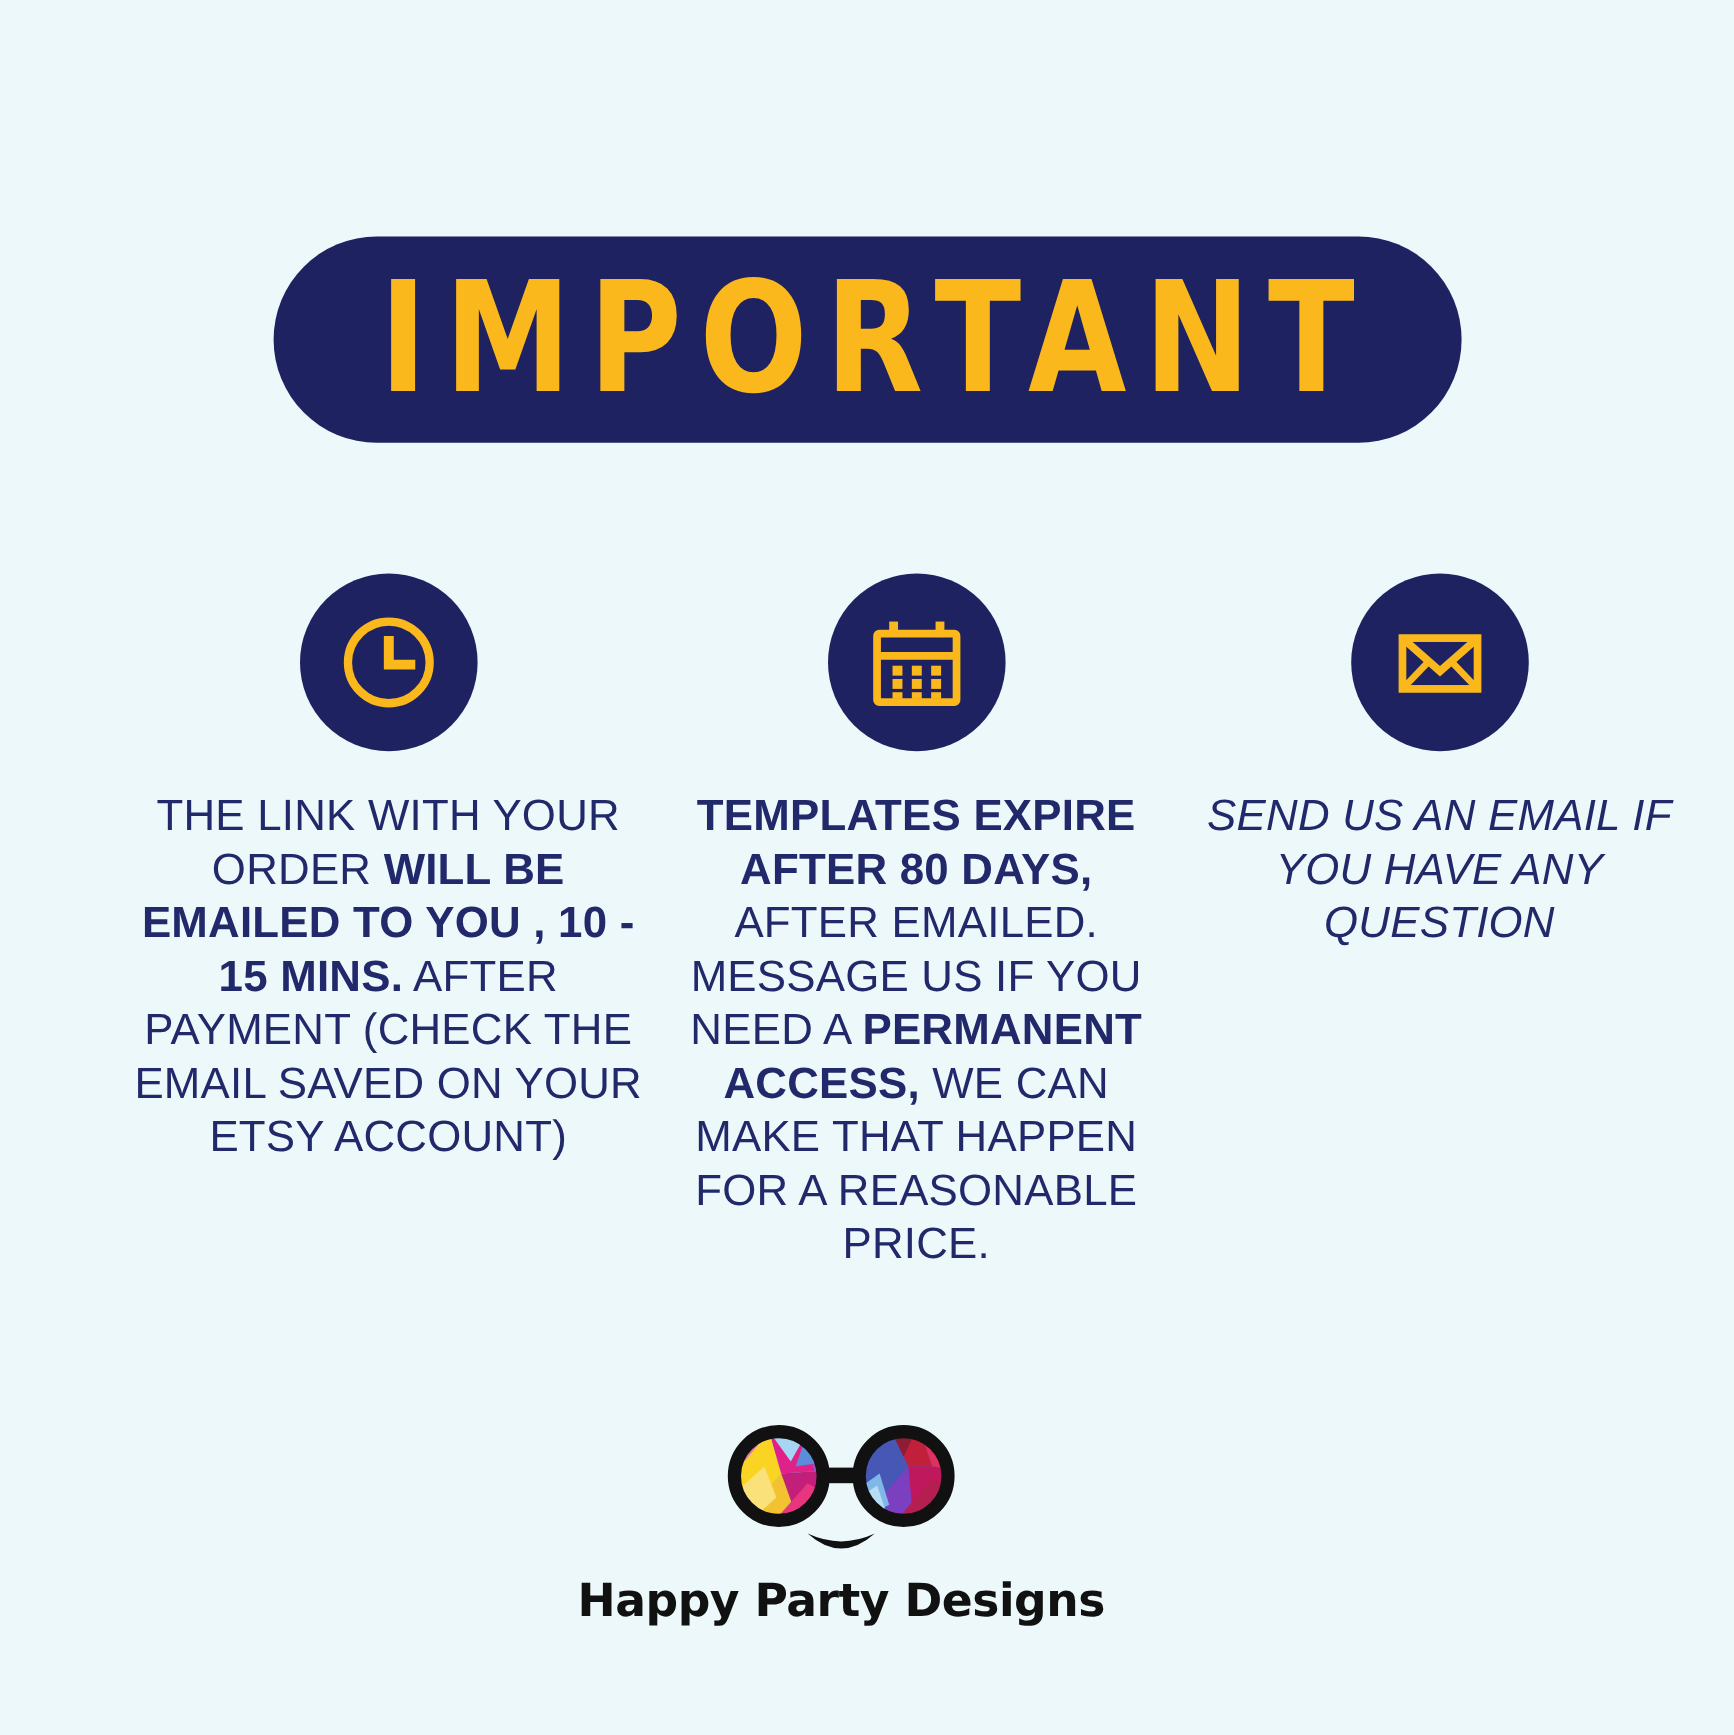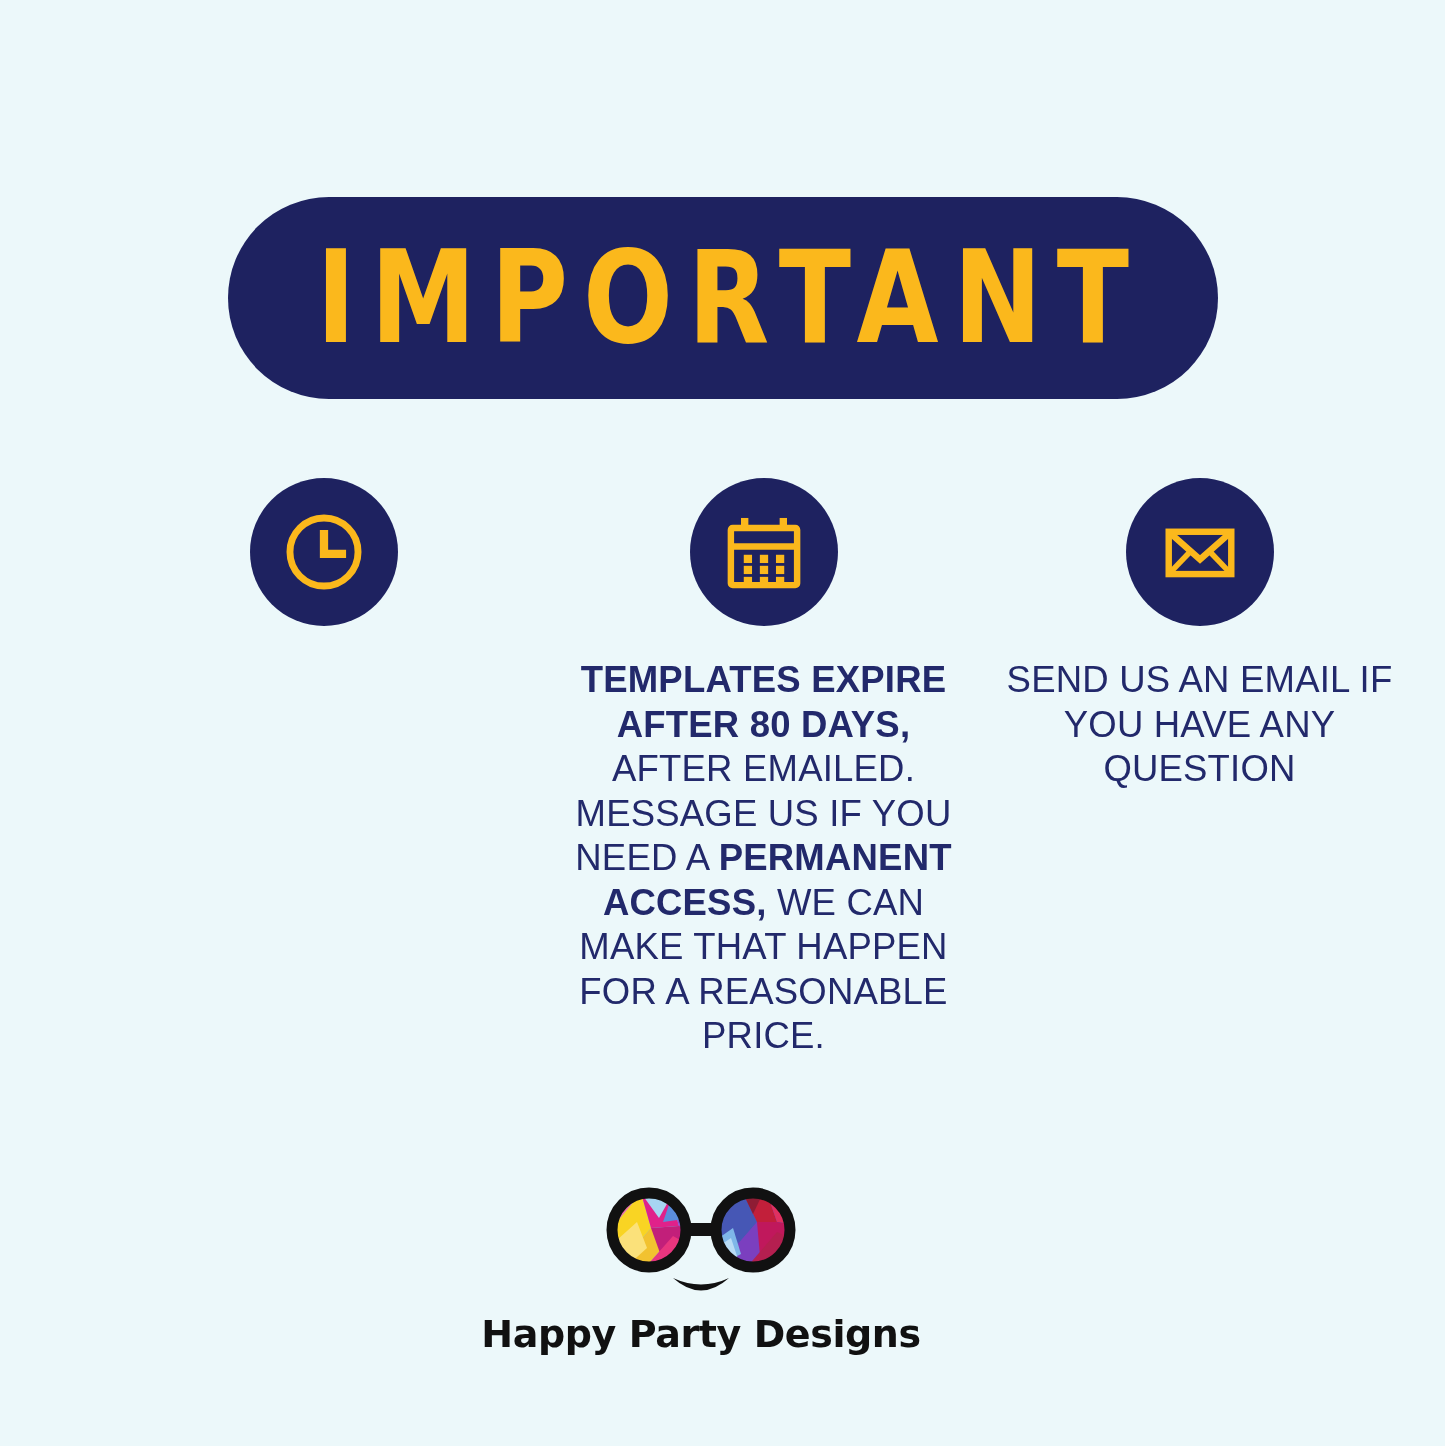--- a/index.html
+++ b/index.html
@@ -20,21 +20,21 @@
     height: 1446px;
     background: #ecf8fa;
   }
 
   
   .header-pill {
     position: absolute;
     left: 228px;
     top: 197px;
     width: 990px;
-    height: 202px;
+    height: 172px;
     background: #1e2260;
     border-radius: 101px;
     display: flex;
     align-items: center;
     justify-content: center;
   }
   .header-title {
     color: #fbb81c;
     font-family: "Liberation Sans Narrow", "DejaVu Sans Condensed", "Liberation Sans", sans-serif;
     font-size: 128px;
@@ -56,21 +56,21 @@
     align-items: flex-start;
     justify-content: center;
   }
   .col {
     display: flex;
     flex-direction: column;
     align-items: center;
   }
   .col-1 { width: 432px; margin-left: 72px; }
   .col-2 { width: 396px; margin-left: 26px; }
-  .col-3 { width: 420px; margin-left: 28px; }
+  .col-3 { width: 420px; margin-left: 28px; font-style: italic; }
 
   .icon-circle {
     width: 148px;
     height: 148px;
     border-radius: 50%;
     background: #1e2260;
     display: flex;
     align-items: center;
     justify-content: center;
     flex: none;
@@ -120,20 +120,25 @@
   </div>
 
   <div class="columns">
 
     <div class="col col-1">
       <div class="icon-circle">
         <svg width="92" height="92" viewBox="0 0 100 100">
           <circle cx="50" cy="50" r="37" fill="none" stroke="#fbb81c" stroke-width="7.5"></circle>
           <path d="M50 26 L50 52 L74 52" fill="none" stroke="#fbb81c" stroke-width="9" stroke-linecap="butt" stroke-linejoin="miter"></path>
         </svg>
+      </div>
+      <div class="col-text">
+        <p>
+          <span>THE LINK WITH YOUR ORDER </span><b>WILL BE EMAILED TO YOU , 10 - 15  MINS.</b><span> AFTER PAYMENT (CHECK THE EMAIL SAVED ON YOUR ETSY ACCOUNT)</span>
+        </p>
       </div>
     </div>
 
     <div class="col col-2">
       <div class="icon-circle">
         <svg width="92" height="92" viewBox="0 0 100 100">
           <rect x="14" y="24" width="72" height="62" rx="2" fill="none" stroke="#fbb81c" stroke-width="7"></rect>
           <line x1="14" y1="44" x2="86" y2="44" stroke="#fbb81c" stroke-width="7"></line>
           <rect x="25" y="13" width="8" height="14" fill="#fbb81c"></rect>
           <rect x="67" y="13" width="8" height="14" fill="#fbb81c"></rect>

